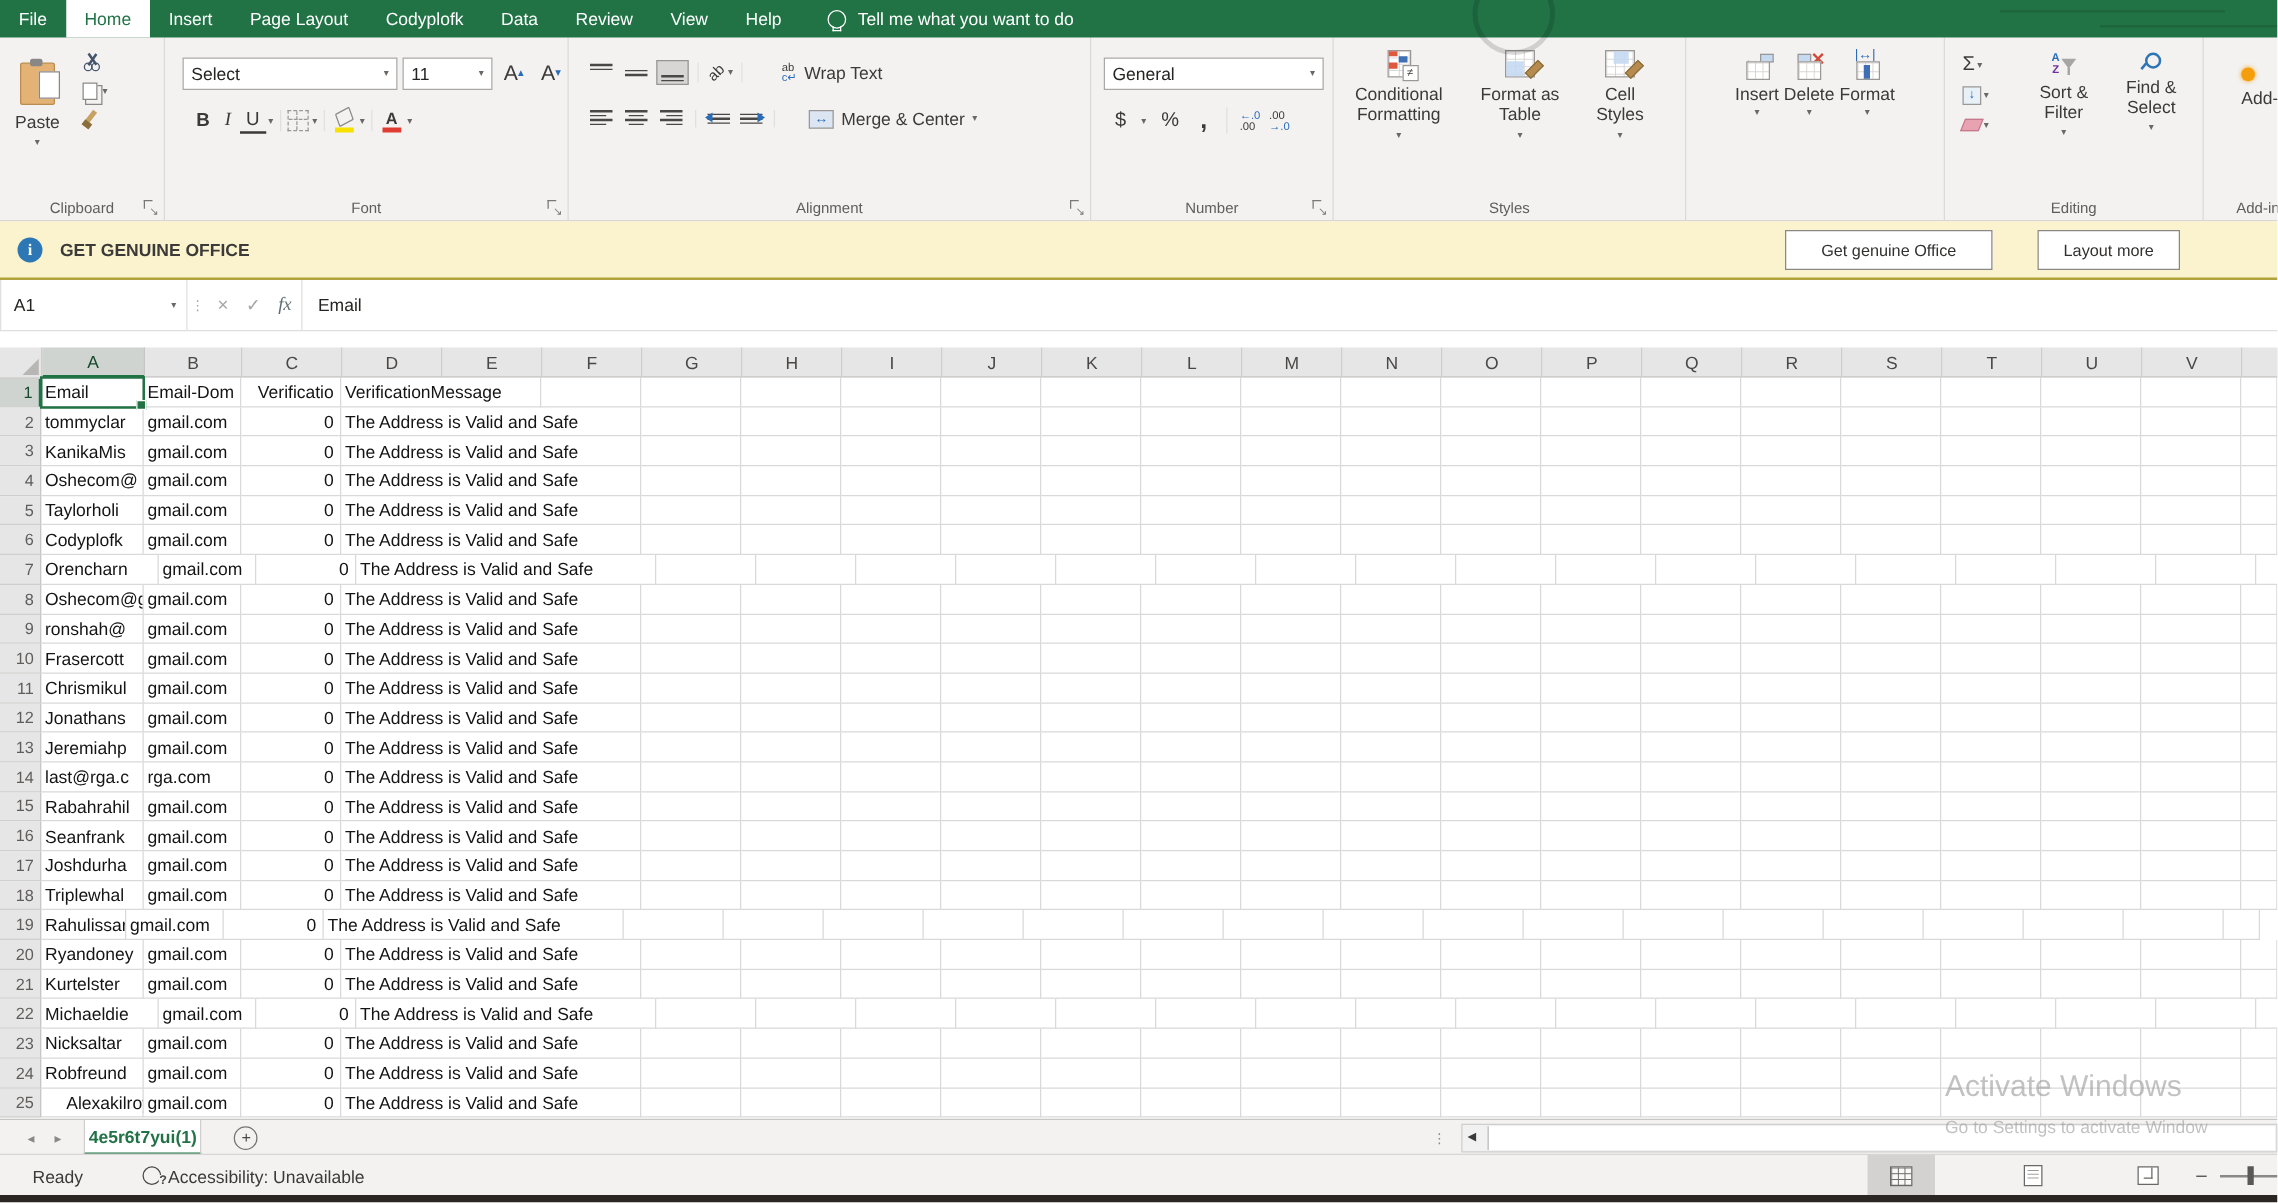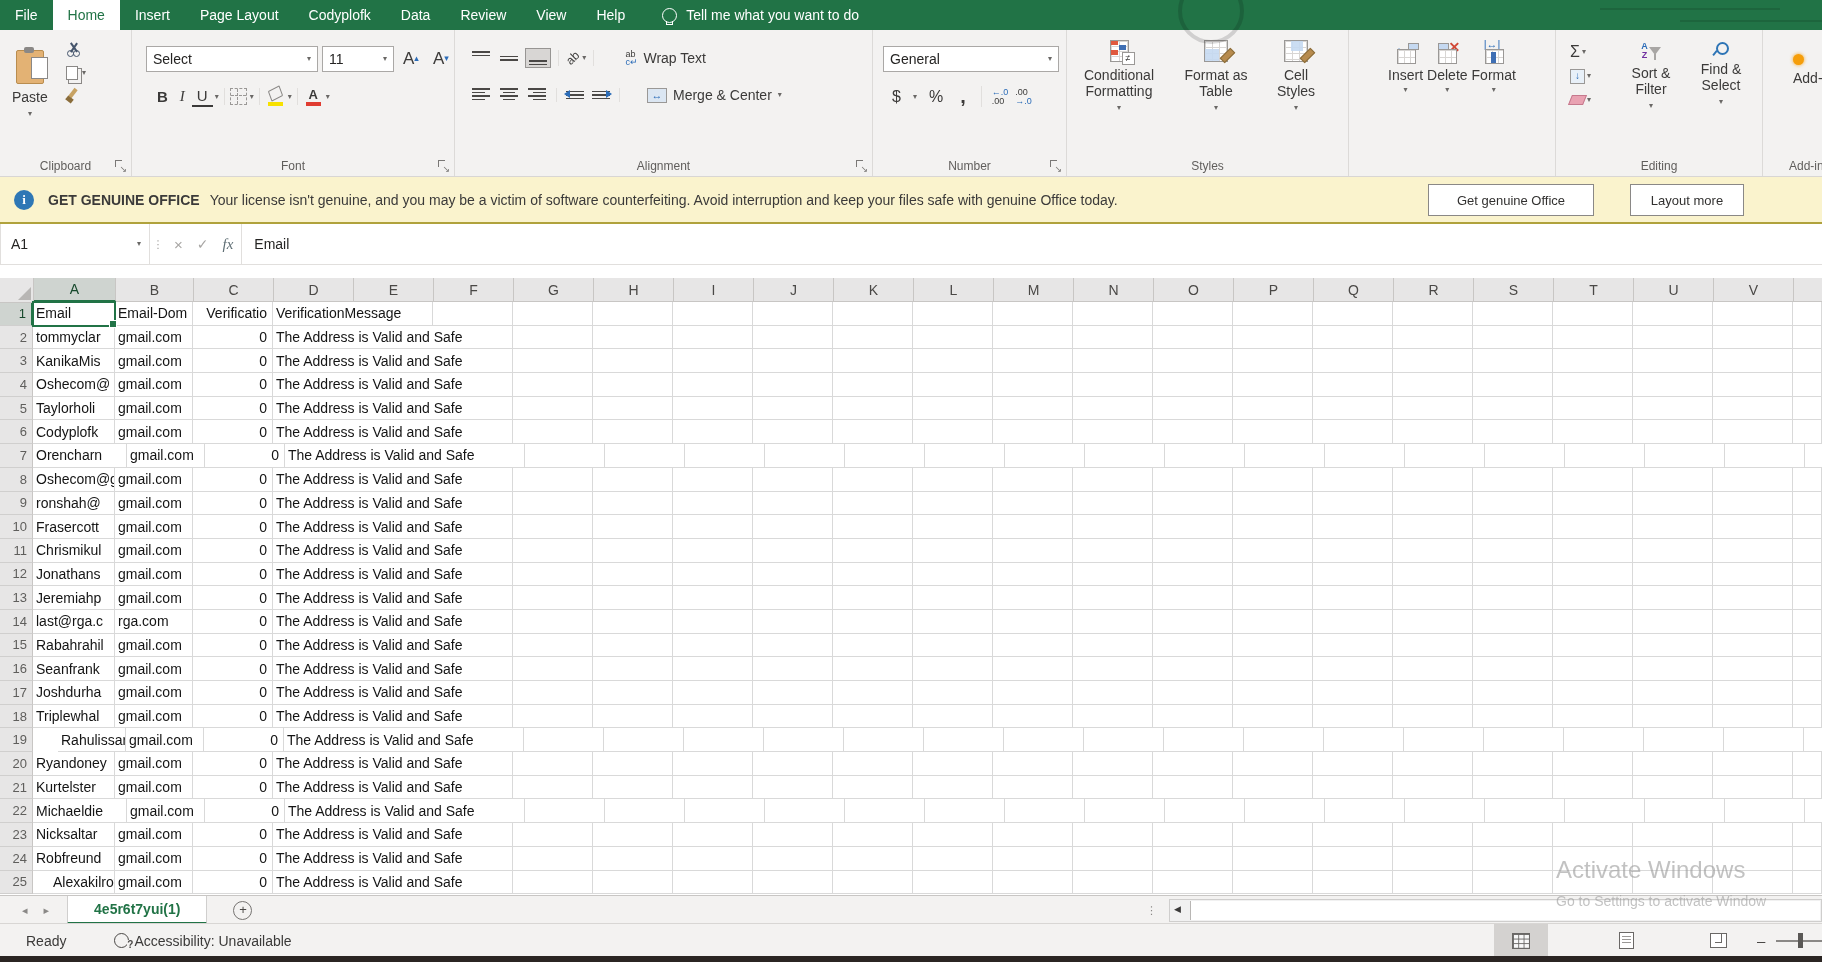--- a/index.html
+++ b/index.html
@@ -135,21 +135,21 @@
   .grow{display:flex;height:23.7px;}
   .rowh{width:33px;background:#e7e6e6;border-right:1px solid #c8c6c4;border-bottom:1px solid #d0cfce;display:flex;align-items:center;justify-content:flex-end;padding-right:5px;font-size:13px;color:#5f5e5c;flex:none;box-sizing:border-box;}
   .rowh.sel{background:#cfd4d0;border-right:2px solid #217346;color:#17492c;}
   .cell{border-right:1px solid #d9d9d9;border-bottom:1px solid #d9d9d9;font-size:14px;color:#141414;display:flex;align-items:center;padding:0 3px;white-space:nowrap;overflow:hidden;flex:none;box-sizing:border-box;}
   .cell.num{justify-content:flex-end;padding-right:5px;}
   .cell.selected{position:relative;overflow:visible;z-index:2;outline:2px solid #217346;outline-offset:-1px;}
   .cell.selected .handle{position:absolute;right:-3px;bottom:-3px;width:6px;height:6px;background:#217346;border:1px solid #fff;}
   
   .sheetbar{position:absolute;top:895px;left:0;width:100%;height:28px;background:#f3f2f1;border-top:1px solid #c8c6c4;display:flex;align-items:stretch;z-index:4;}
   .navarrows{display:flex;align-items:center;gap:16px;padding:0 18px 0 22px;color:#8a8886;font-size:11px;}
-  .sheettab{background:#fff;border-left:1px solid #d0cfce;border-right:1px solid #d0cfce;border-bottom:2px solid #217346;display:flex;align-items:center;padding:0 26px;color:#217346;font-weight:bold;font-size:14px;}
+  .sheettab{background:#fff;border-left:1px solid #d0cfce;border-right:1px solid #d0cfce;border-bottom:2px solid #217346;display:flex;align-items:center;padding:0 3px;color:#217346;font-weight:bold;font-size:14px;}
   .addsheet{width:17px;height:17px;border:1px solid #767472;border-radius:50%;color:#4a4846;font-size:13px;line-height:15px;text-align:center;align-self:center;margin-left:26px;}
   .sheetdots{position:absolute;left:1146px;top:0;bottom:0;display:flex;align-items:center;color:#8a8886;font-size:11px;}
   .hscroll{position:absolute;left:1169px;right:0;top:3px;height:21px;background:#f1f1f1;border:1px solid #cfcecd;}
   .hscroll .arr{position:absolute;left:4px;top:4px;font-size:9px;color:#3b3a39;}
   .hscroll .thumb{position:absolute;left:20px;top:1px;bottom:1px;right:1px;background:#fff;border-left:1px solid #b8b6b4;}
   
   .statusbar{position:absolute;top:923px;left:0;width:100%;height:33px;background:#f3f2f1;border-top:1px solid #d8d6d4;display:flex;align-items:center;font-size:14px;color:#3b3a39;z-index:4;}
   .stat-ready{margin-left:26px;}
   .acc{display:flex;align-items:center;gap:5px;margin-left:48px;}
   .acc-ico{width:13px;height:13px;border:1.5px solid #4a4846;border-radius:50%;position:relative;}
@@ -469,21 +469,20 @@
       <span class="addin-dot"></span>
       <span class="nw">Add-ins</span>
     </div>
     <div class="glabel" style="text-align:left;padding-left:26px;">Add-ins</div>
   </div>
 </div>
 
 <div class="warnbar">
   <span class="warn-ico">i</span>
   <span class="warn-title">GET GENUINE OFFICE</span>
-  <span class="warn-msg">Your license isn't genuine, and you may be a victim of software counterfeiting. Avoid interruption and keep your files safe with genuine Office today.</span>
   <div class="warn-btn b1">Get genuine Office</div>
   <div class="warn-btn b2">Layout more</div>
 </div>
 
 <div class="fbar">
   <div class="namebox">
     <span>A1</span>
     <span class="chev">▾</span>
   </div>
   <div class="fdots">⋮</div>
@@ -951,21 +950,21 @@
         <div class="cell" style="width: 80px;"></div>
         <div class="cell" style="width: 80px;"></div>
         <div class="cell" style="width: 80px;"></div>
         <div class="cell" style="width: 80px;"></div>
         <div class="cell" style="width: 80px;"></div>
         <div class="cell" style="width: 80px;"></div>
         <div class="cell" style="width: 29px;"></div>
       </div>
       <div class="grow">
         <div class="rowh">19</div>
-        <div class="cell" style="width: 68px; margin-left: 25px;">Rahulissar</div>
+        <div class="cell" style="width: 68px;">Rahulissar</div>
         <div class="cell" style="width: 78px;">gmail.com</div>
         <div class="cell num" style="width: 80px;">0</div>
         <div class="cell" style="width: 240px;">The Address is Valid and Safe</div>
         <div class="cell" style="width: 80px;"></div>
         <div class="cell" style="width: 80px;"></div>
         <div class="cell" style="width: 80px;"></div>
         <div class="cell" style="width: 80px;"></div>
         <div class="cell" style="width: 80px;"></div>
         <div class="cell" style="width: 80px;"></div>
         <div class="cell" style="width: 80px;"></div>

